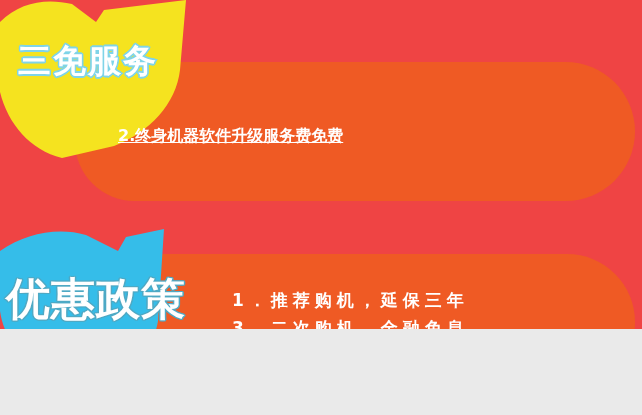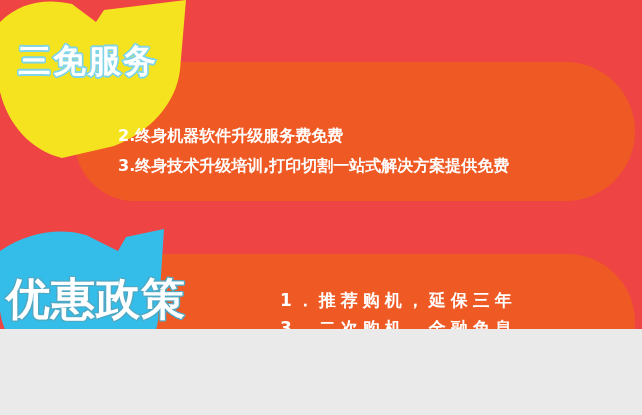--- a/index.html
+++ b/index.html
@@ -102,49 +102,47 @@
     font-weight: 700;
     white-space: nowrap;
     font-family: "DejaVu Sans", "Liberation Sans", sans-serif;
   }
   #lines-1 {
     left: 118px;
     top: 121px;
     font-size: 16px;
     line-height: 30px;
   }
-  #lines-1 .line { letter-spacing: 0px; }
+  #lines-1 .line { letter-spacing: 0px; text-decoration: underline; }
 
   #lines-2 {
     left: 232px;
     top: 286px;
     font-size: 17px;
     line-height: 28px;
-    margin-left: 48px;
   }
   #lines-2 .line { letter-spacing: 5px; }
 </style>
 </head>
 <body>
 
 <div class="poster">
 
   <div class="panel" id="panel-1"></div>
 
   <svg class="ribbon" id="ribbon-1" viewBox="0 0 210 160" width="210" height="160">
     <path d="M 0,22 C 20,2 46,-2 72,4 L 96,22 L 104,10 L 186,0
              L 180,70 C 176,104 150,132 114,146
              L 62,158 C 30,150 8,124 0,92 Z" fill="#f5e31f"></path>
   </svg>
 
   <div class="ribbon-title" id="title-1">三免服务</div>
 
   <div class="lines" id="lines-1">
     <div class="line">2.终身机器软件升级服务费免费</div>
-    <div class="line">3.终身技术升级培训,打印切割一站式解决方案提供免费</div>
   </div>
 
   <div class="panel" id="panel-2"></div>
 
   <svg class="ribbon" id="ribbon-2" viewBox="0 0 170 155" width="170" height="155">
     <path d="M 0,26 C 26,8 58,2 86,10 L 118,26 L 126,12 L 164,4
              L 158,96 C 154,122 134,142 104,152
              L 52,146 C 22,136 4,114 0,86 Z" fill="#35bde9"></path>
   </svg>
 

